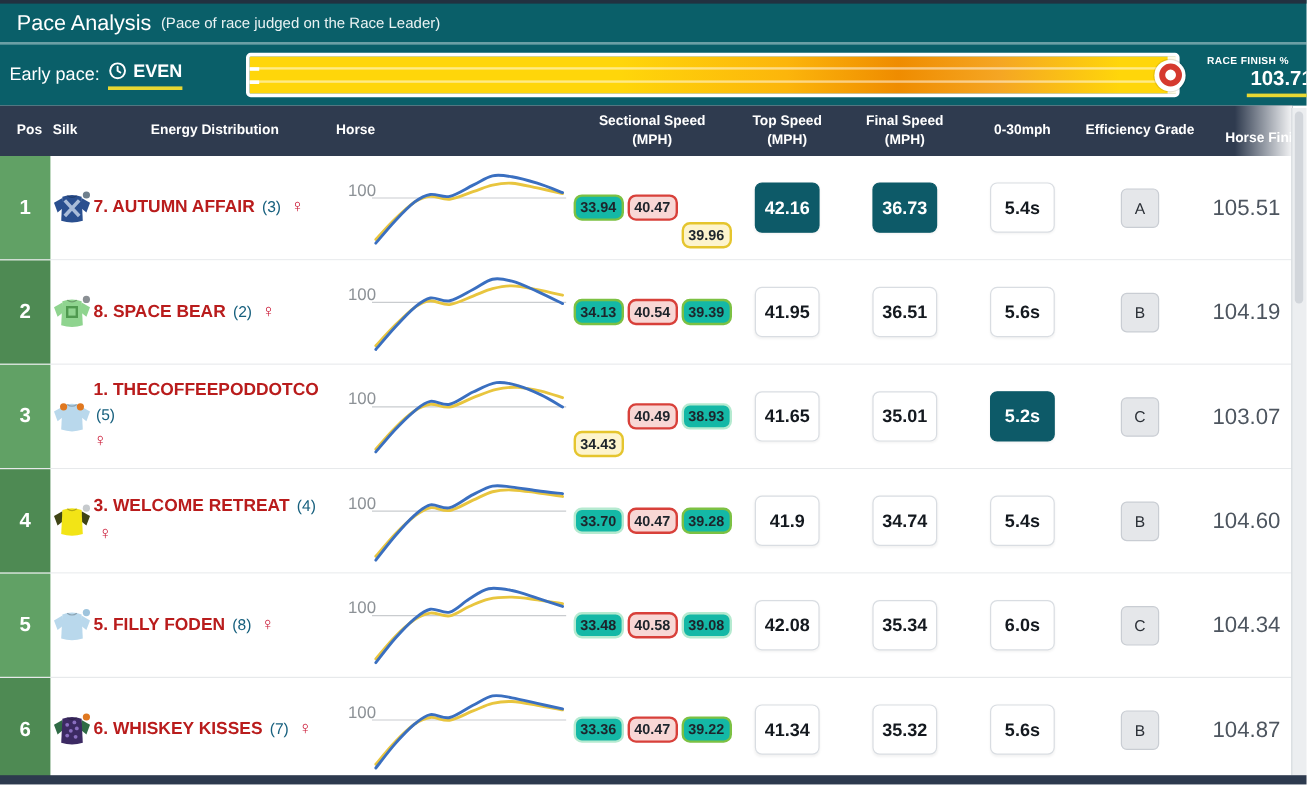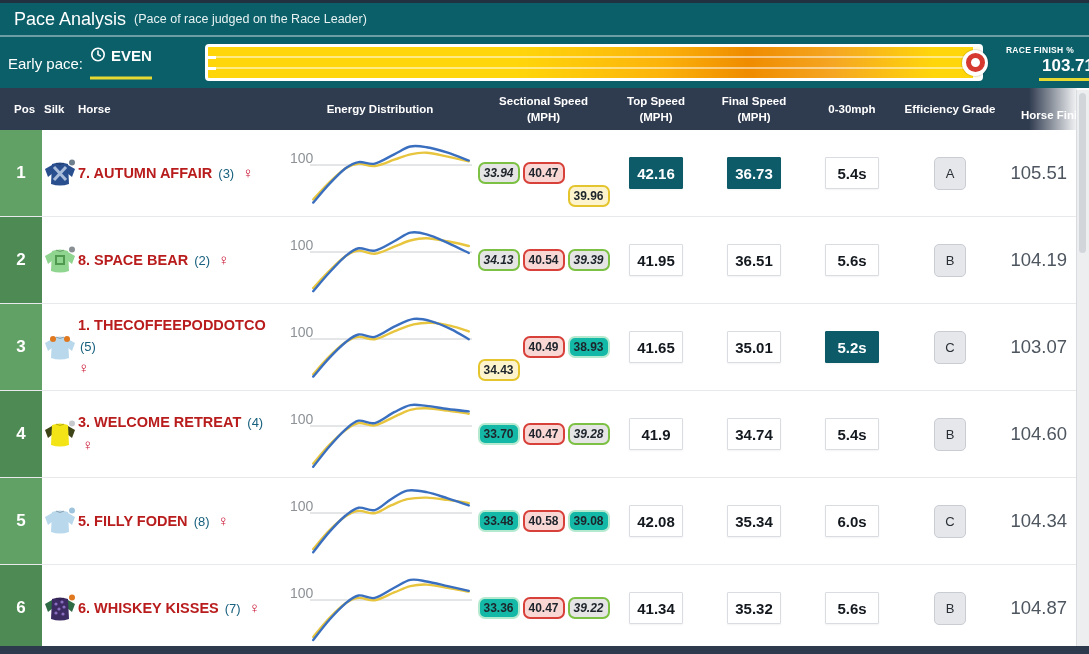--- a/index.html
+++ b/index.html
@@ -11,21 +11,21 @@
              border-bottom:2px solid rgba(255,255,255,.4);box-sizing:border-box;
              display:flex;align-items:center;gap:8px;padding-left:14px;}
   .title{font-size:18px;font-weight:400;color:#fff;}
   .subtitle{font-size:12.5px;color:#e9f2f3;}
 
   
   .pace-band{position:relative;height:51px;background:#0a5f69;}
   .early-pace{position:absolute;left:8px;top:50%;transform:translateY(-50%);
               display:flex;align-items:center;gap:7px;color:#fff;font-size:15px;}
   .pace-group{display:flex;align-items:center;gap:5px;border-bottom:3px solid #e8d832;
-              padding-bottom:13px;font-weight:700;}
+              padding-bottom:4px;font-weight:700;}
   .pace-bar{position:absolute;left:205px;top:7px;width:778px;height:37px;box-sizing:border-box;
             border:3px solid #fff;border-radius:4px;
             background:linear-gradient(90deg,#ffd60a 0%,#ffd60a 40%,#fcb50b 58%,#ef8c00 70%,#f5a623 81%,#ffd60a 94%,#ffd60a 100%);}
   .bar-line{position:absolute;left:0;right:0;height:2px;background:rgba(255,255,255,.5);}
   .bar-line.l1{top:30%;} .bar-line.l2{top:63%;}
   .bar-tick{position:absolute;left:0;width:8px;height:3px;background:#fff;}
   .bar-tick.t1{top:30%;} .bar-tick.t2{top:63%;}
   .end-cap{position:absolute;right:0;top:0;bottom:0;width:7px;background:rgba(255,255,255,.9);}
   .pace-marker{position:absolute;right:-8px;top:50%;transform:translateY(-50%);
                width:26px;height:26px;border-radius:50%;background:#fff;
@@ -61,28 +61,28 @@
   .horse-sex{color:#c8102e;font-weight:700;font-size:15px;margin-left:4px;}
   .horse-sex.newline{display:block;margin-left:0;}
 
   .chart-cell{position:relative;}
   .axis-label{position:absolute;left:10px;top:20px;font-size:14px;color:#8d9297;}
   .spark{position:absolute;left:30px;top:4px;}
 
   .chips-cell{justify-content:center;gap:3px;}
   .chip{min-width:34px;text-align:center;padding:2px 2px;border:2px solid #ccc;border-radius:7px;
         font-size:12px;font-weight:700;color:#1d242b;background:#fff;}
-  .chip.green{border-color:#7cc143;background:#e5e5e5;font-style:italic;}
+  .chip.green{border-color:#7cc143;background:#14b8a6;}
   .chip.red{border-color:#d8403a;background:#f8d7d5;}
   .chip.yellow{border-color:#e5c52e;background:#fdf4cd;margin-top:46px;}
   .chip.mint{border-color:#b5ead0;background:#14b8a6;}
 
   .c-top,.c-final,.c-030,.c-grade{justify-content:center;}
-  .vbox{min-width:54px;height:32px;box-sizing:border-box;display:flex;align-items:center;justify-content:center;
-        background:#fff;border:1px solid #d9dde2;border-radius:1px;
+  .vbox{min-width:54px;height:42px;box-sizing:border-box;display:flex;align-items:center;justify-content:center;
+        background:#fff;border:1px solid #d9dde2;border-radius:6px;
         font-size:15px;font-weight:700;color:#14191f;padding:0 5px;box-shadow:0 1px 2px rgba(0,0,0,.05);}
   .vbox.hl{background:#0d5a68;border-color:#0d5a68;color:#fff;}
   .grade{width:30px;height:31px;display:flex;align-items:center;justify-content:center;
          background:#e5e7ea;border:1px solid #c9cdd3;border-radius:5px;
          font-size:13px;color:#2a2f36;}
   .c-finish{justify-content:flex-end;padding-right:10px;}
   .finish-val{font-size:18.5px;color:#4d555f;}
 
   
   .scroll-strip{position:absolute;right:0;top:90px;bottom:8px;width:12px;
@@ -123,22 +123,22 @@
     </div>
     <div class="race-finish">
       <div class="rf-label">RACE FINISH %</div>
       <div class="rf-value">103.71</div>
     </div>
   </div>
 
   <div class="thead grid-cols">
     <div class="th left pos">Pos</div>
     <div class="th left silk">Silk</div>
+    <div class="th">Energy Distribution</div>
     <div class="th left">Horse</div>
-    <div class="th">Energy Distribution</div>
     <div class="th">Sectional Speed
 (MPH)</div>
     <div class="th">Top Speed
 (MPH)</div>
     <div class="th">Final Speed
 (MPH)</div>
     <div class="th">0-30mph</div>
     <div class="th">Efficiency Grade</div>
     <div class="th finish">Horse Finish %</div>
   </div>

